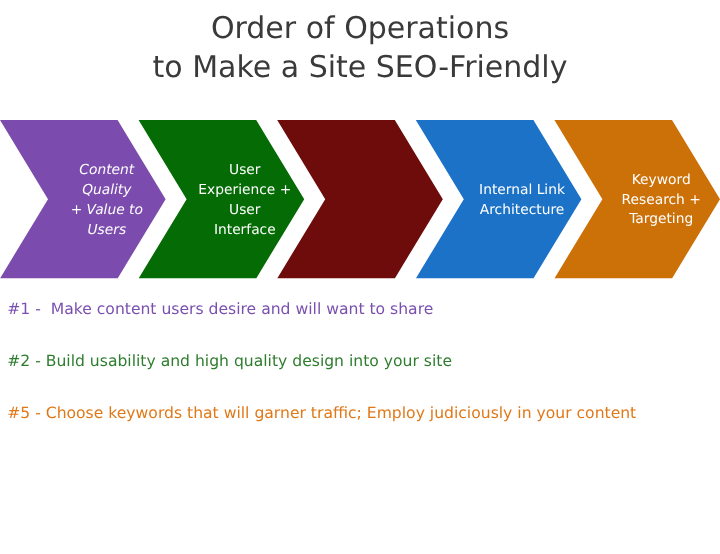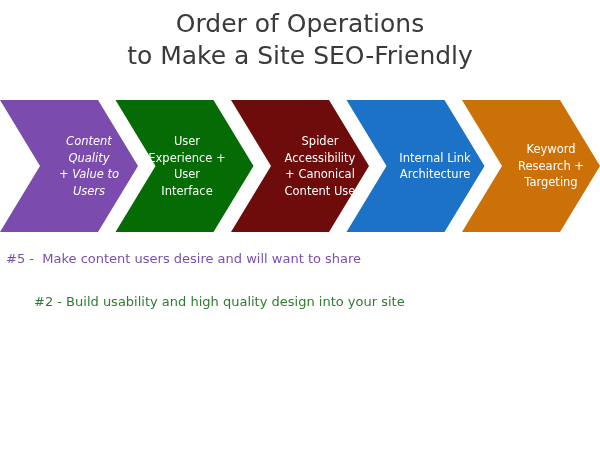--- a/index.html
+++ b/index.html
@@ -43,21 +43,21 @@
     align-items: center;
     justify-content: center;
     text-align: center;
     color: #ffffff;
     font-size: 11.5px;
     line-height: 16.5px;
     white-space: pre-line;
     pointer-events: none;
   }
   .chev-label.c0 { left: 30px; font-style: italic; }
-  .chev-label.c1 { left: 128px; }
+  .chev-label.c1 { left: 145px; }
   .chev-label.c2 { left: 261px; }
   .chev-label.c3 { left: 376px; }
   .chev-label.c4 { left: 492px; }
   .step-list {
     margin-top: 18px;
     padding-left: 6px;
   }
   .step-item {
     font-size: 13px;
     line-height: 18px;
@@ -80,27 +80,24 @@
     <polygon points="462,0 560,0 600,66 560,132 462,132 502,66" fill="#cc7008"></polygon>
   </svg>
   <div class="chev-label c0">Content
 Quality
 + Value to
 Users</div>
   <div class="chev-label c1">User
 Experience +
 User
 Interface</div>
-  <div class="chev-label c2">Spider
-Accessibility
-+ Canonical
-Content Use</div>
   <div class="chev-label c3">Internal Link
 Architecture</div>
   <div class="chev-label c4">Keyword
 Research +
 Targeting</div>
 </div>
 
 <div class="step-list">
-  <div class="step-item" style="color: rgb(122, 79, 176);">#5 -  Make content users desire and will want to share</div>
-  <div class="step-item" style="color: rgb(46, 125, 46); margin-left: 28px;">#2 - Build usability and high quality design into your site</div>
+  <div class="step-item" style="color: rgb(122, 79, 176);">#1 -  Make content users desire and will want to share</div>
+  <div class="step-item" style="color: rgb(46, 125, 46);">#2 - Build usability and high quality design into your site</div>
+  <div class="step-item" style="color: rgb(224, 120, 24);">#5 - Choose keywords that will garner traffic; Employ judiciously in your content</div>
 </div>
 
 </body></html>

